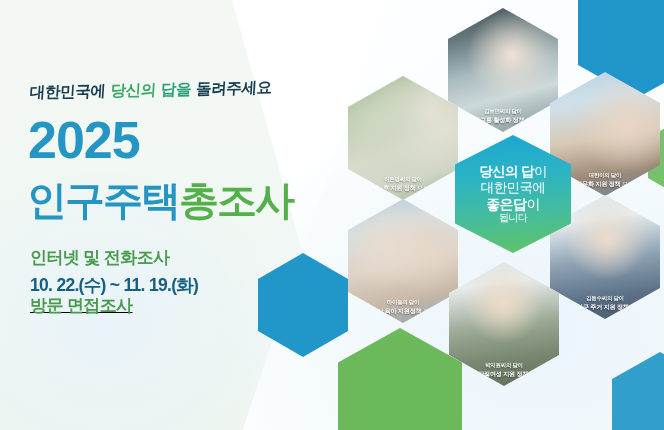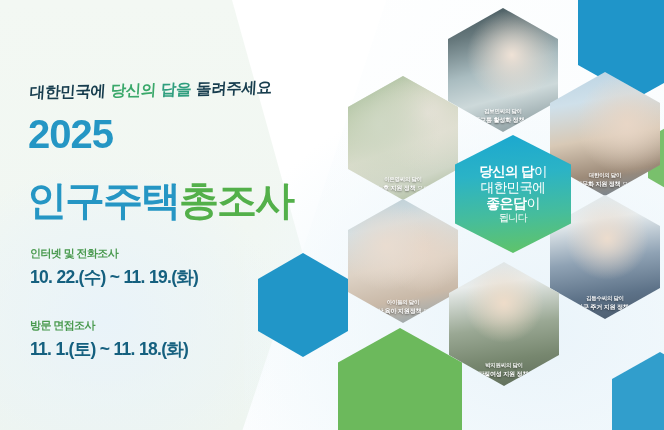--- a/index.html
+++ b/index.html
@@ -91,54 +91,54 @@
   
   .hex-msg{
     background:linear-gradient(175deg,#1aa7d0 0%,#2bb3c6 34%,#46bd9b 68%,#63c463 100%);
     display:flex;align-items:center;justify-content:center;
     box-shadow:0 0 0 3px rgba(255,255,255,0.92);
   }
   .msg-inner{text-align:center;line-height:1.16;color:#ffffff;}
   .msg-inner .m1{display:block;font-size:13.5px;font-weight:700;letter-spacing:-0.6px;}
   .msg-inner .m1 .lite{font-weight:400;}
   .msg-inner .m2{display:block;font-size:13.5px;font-weight:400;letter-spacing:-0.6px;}
-  .msg-inner .m3{display:block;font-size:14px;font-weight:700;letter-spacing:-0.6px;font-family:Liberation Serif, serif;}
+  .msg-inner .m3{display:block;font-size:14px;font-weight:700;letter-spacing:-0.6px;}
   .msg-inner .m3 .lite{font-weight:400;}
   .msg-inner .m4{display:block;font-size:10px;font-weight:400;letter-spacing:-0.6px;}
 
   
   .tagline{
     position:absolute;left:30px;top:80px;
     font-size:15.5px;font-weight:700;color:#173d4e;
     letter-spacing:-0.4px;white-space:nowrap;
     font-family:"DejaVu Sans",sans-serif;
     transform:skewX(-5deg) rotate(-1.2deg);
   }
   .tagline .g{color:#3aa86a;}
   .tagline .g2{color:#2f9e7e;}
 
   .title-year{
     position:absolute;left:28px;top:114px;
-    font-size:40px;font-weight:700;color:#2596c4;
+    font-size:52px;font-weight:700;color:#2596c4;
     letter-spacing:-1px;line-height:1;
   }
   .title-main{
     position:absolute;left:27px;top:162px;
     font-size:40px;font-weight:700;letter-spacing:-2px;line-height:1.05;
     white-space:nowrap;
     margin-top:17px;
   }
   .title-main .blue{color:#2596c4;}
   .title-main .green{color:#53b04a;}
 
   .sched{position:absolute;left:30px;}
   .sched.s1{top:246px;}
-  .sched.s2{top:318px;}
+  .sched.s2{top:294px;text-decoration:underline;}
   .sched .lab{
-    font-size:11px;font-weight:700;color:#4a9a4f;letter-spacing:-0.6px;
+    font-size:17px;font-weight:700;color:#4a9a4f;letter-spacing:-0.6px;
     margin-bottom:4px;
   }
   .sched .val{
     font-size:17.5px;font-weight:700;color:#15607f;letter-spacing:-0.7px;
   }
 </style>
 </head>
 <body>
 
 <div id="poster">
@@ -237,16 +237,15 @@
     <span class="blue">인구주택</span><span class="green">총조사</span>
   </div>
 
   <div class="sched s1">
     <div class="lab">인터넷 및 전화조사</div>
     <div class="val">10. 22.(수) ~ 11. 19.(화)</div>
   </div>
 
   <div class="sched s2">
     <div class="lab">방문 면접조사</div>
-    <div class="val">11. 1.(토) ~ 11. 18.(화)</div>
   </div>
 
 </div>
 
 </body></html>

